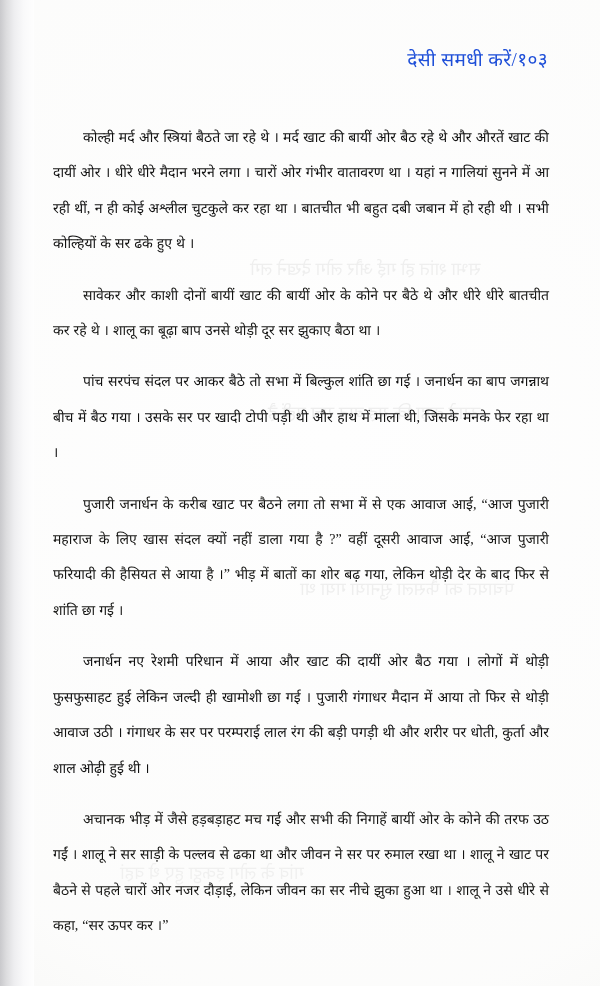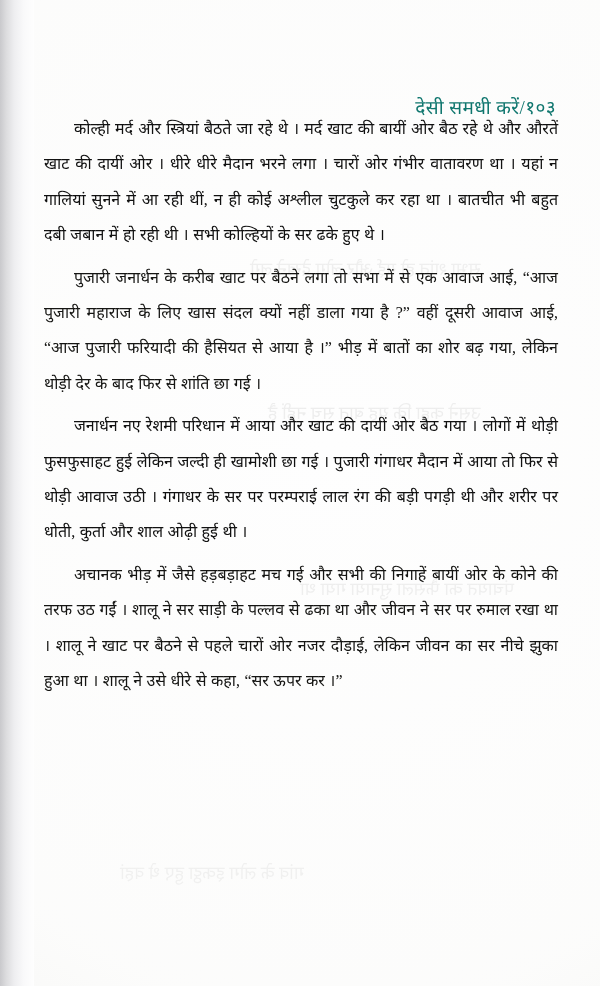--- a/index.html
+++ b/index.html
@@ -65,41 +65,40 @@
     line-height: 35px;
     white-space: nowrap;
     pointer-events: none;
     user-select: none;
   }
 
   
   .running-head {
     position: absolute;
     top: 46px;
-    right: 44px;
+    right: 52px;
     z-index: 4;
     font-size: 19px;
     letter-spacing: 0.4px;
-    color: #0f766e;
+    color: #1d4ed8;
     white-space: nowrap;
-    margin-top: 48px;
   }
 
   
   .text-block {
     position: absolute;
     top: 104px;
     left: 37px;
     width: 528px;
     z-index: 4;
   }
 
   .para {
-    margin: 7px;
-    font-size: 16px;
+    margin: 16px;
+    font-size: 14px;
     line-height: 35.4px;
     color: #121212;
     text-align: justify;
     text-justify: inter-word;
     text-indent: 30px;
     word-spacing: 0.5px;
     -webkit-font-smoothing: antialiased;
   }
 
   
@@ -116,19 +115,21 @@
   <div class="bleed-through" style="top:572px; left:300px;">पंचायत का फैसला सुनाया गया था</div>
   <div class="bleed-through" style="top:856px; left:120px;">गांव के लोग इकट्ठा हुए थे वहां</div>
 
   <div class="paper-tone"></div>
   <div class="gutter-shadow"></div>
 
   <div class="running-head">देसी समधी करें/१०३</div>
 
   <div class="text-block">
     <p class="para">कोल्ही मर्द और स्त्रियां बैठते जा रहे थे । मर्द खाट की बायीं ओर बैठ रहे थे और औरतें खाट की दायीं ओर । धीरे धीरे मैदान भरने लगा । चारों ओर गंभीर वातावरण था । यहां न गालियां सुनने में आ रही थीं, न ही कोई अश्लील चुटकुले कर रहा था । बातचीत भी बहुत दबी जबान में हो रही थी । सभी कोल्हियों के सर ढके हुए थे ।</p>
+    <p class="para">सावेकर और काशी दोनों बायीं खाट की बायीं ओर के कोने पर बैठे थे और धीरे धीरे बातचीत कर रहे थे । शालू का बूढ़ा बाप उनसे थोड़ी दूर सर झुकाए बैठा था ।</p>
+    <p class="para">पांच सरपंच संदल पर आकर बैठे तो सभा में बिल्कुल शांति छा गई । जनार्धन का बाप जगन्नाथ बीच में बैठ गया । उसके सर पर खादी टोपी पड़ी थी और हाथ में माला थी, जिसके मनके फेर रहा था ।</p>
     <p class="para">पुजारी जनार्धन के करीब खाट पर बैठने लगा तो सभा में से एक आवाज आई, “आज पुजारी महाराज के लिए खास संदल क्यों नहीं डाला गया है ?” वहीं दूसरी आवाज आई, “आज पुजारी फरियादी की हैसियत से आया है ।” भीड़ में बातों का शोर बढ़ गया, लेकिन थोड़ी देर के बाद फिर से शांति छा गई ।</p>
     <p class="para">जनार्धन नए रेशमी परिधान में आया और खाट की दायीं ओर बैठ गया । लोगों में थोड़ी फुसफुसाहट हुई लेकिन जल्दी ही खामोशी छा गई । पुजारी गंगाधर मैदान में आया तो फिर से थोड़ी आवाज उठी । गंगाधर के सर पर परम्पराई लाल रंग की बड़ी पगड़ी थी और शरीर पर धोती, कुर्ता और शाल ओढ़ी हुई थी ।</p>
     <p class="para">अचानक भीड़ में जैसे हड़बड़ाहट मच गई और सभी की निगाहें बायीं ओर के कोने की तरफ उठ गईं । शालू ने सर साड़ी के पल्लव से ढका था और जीवन ने सर पर रुमाल रखा था । शालू ने खाट पर बैठने से पहले चारों ओर नजर दौड़ाई, लेकिन जीवन का सर नीचे झुका हुआ था । शालू ने उसे धीरे से कहा, “सर ऊपर कर ।”</p>
 
   </div>
 
 </div>
 
 </body></html>

